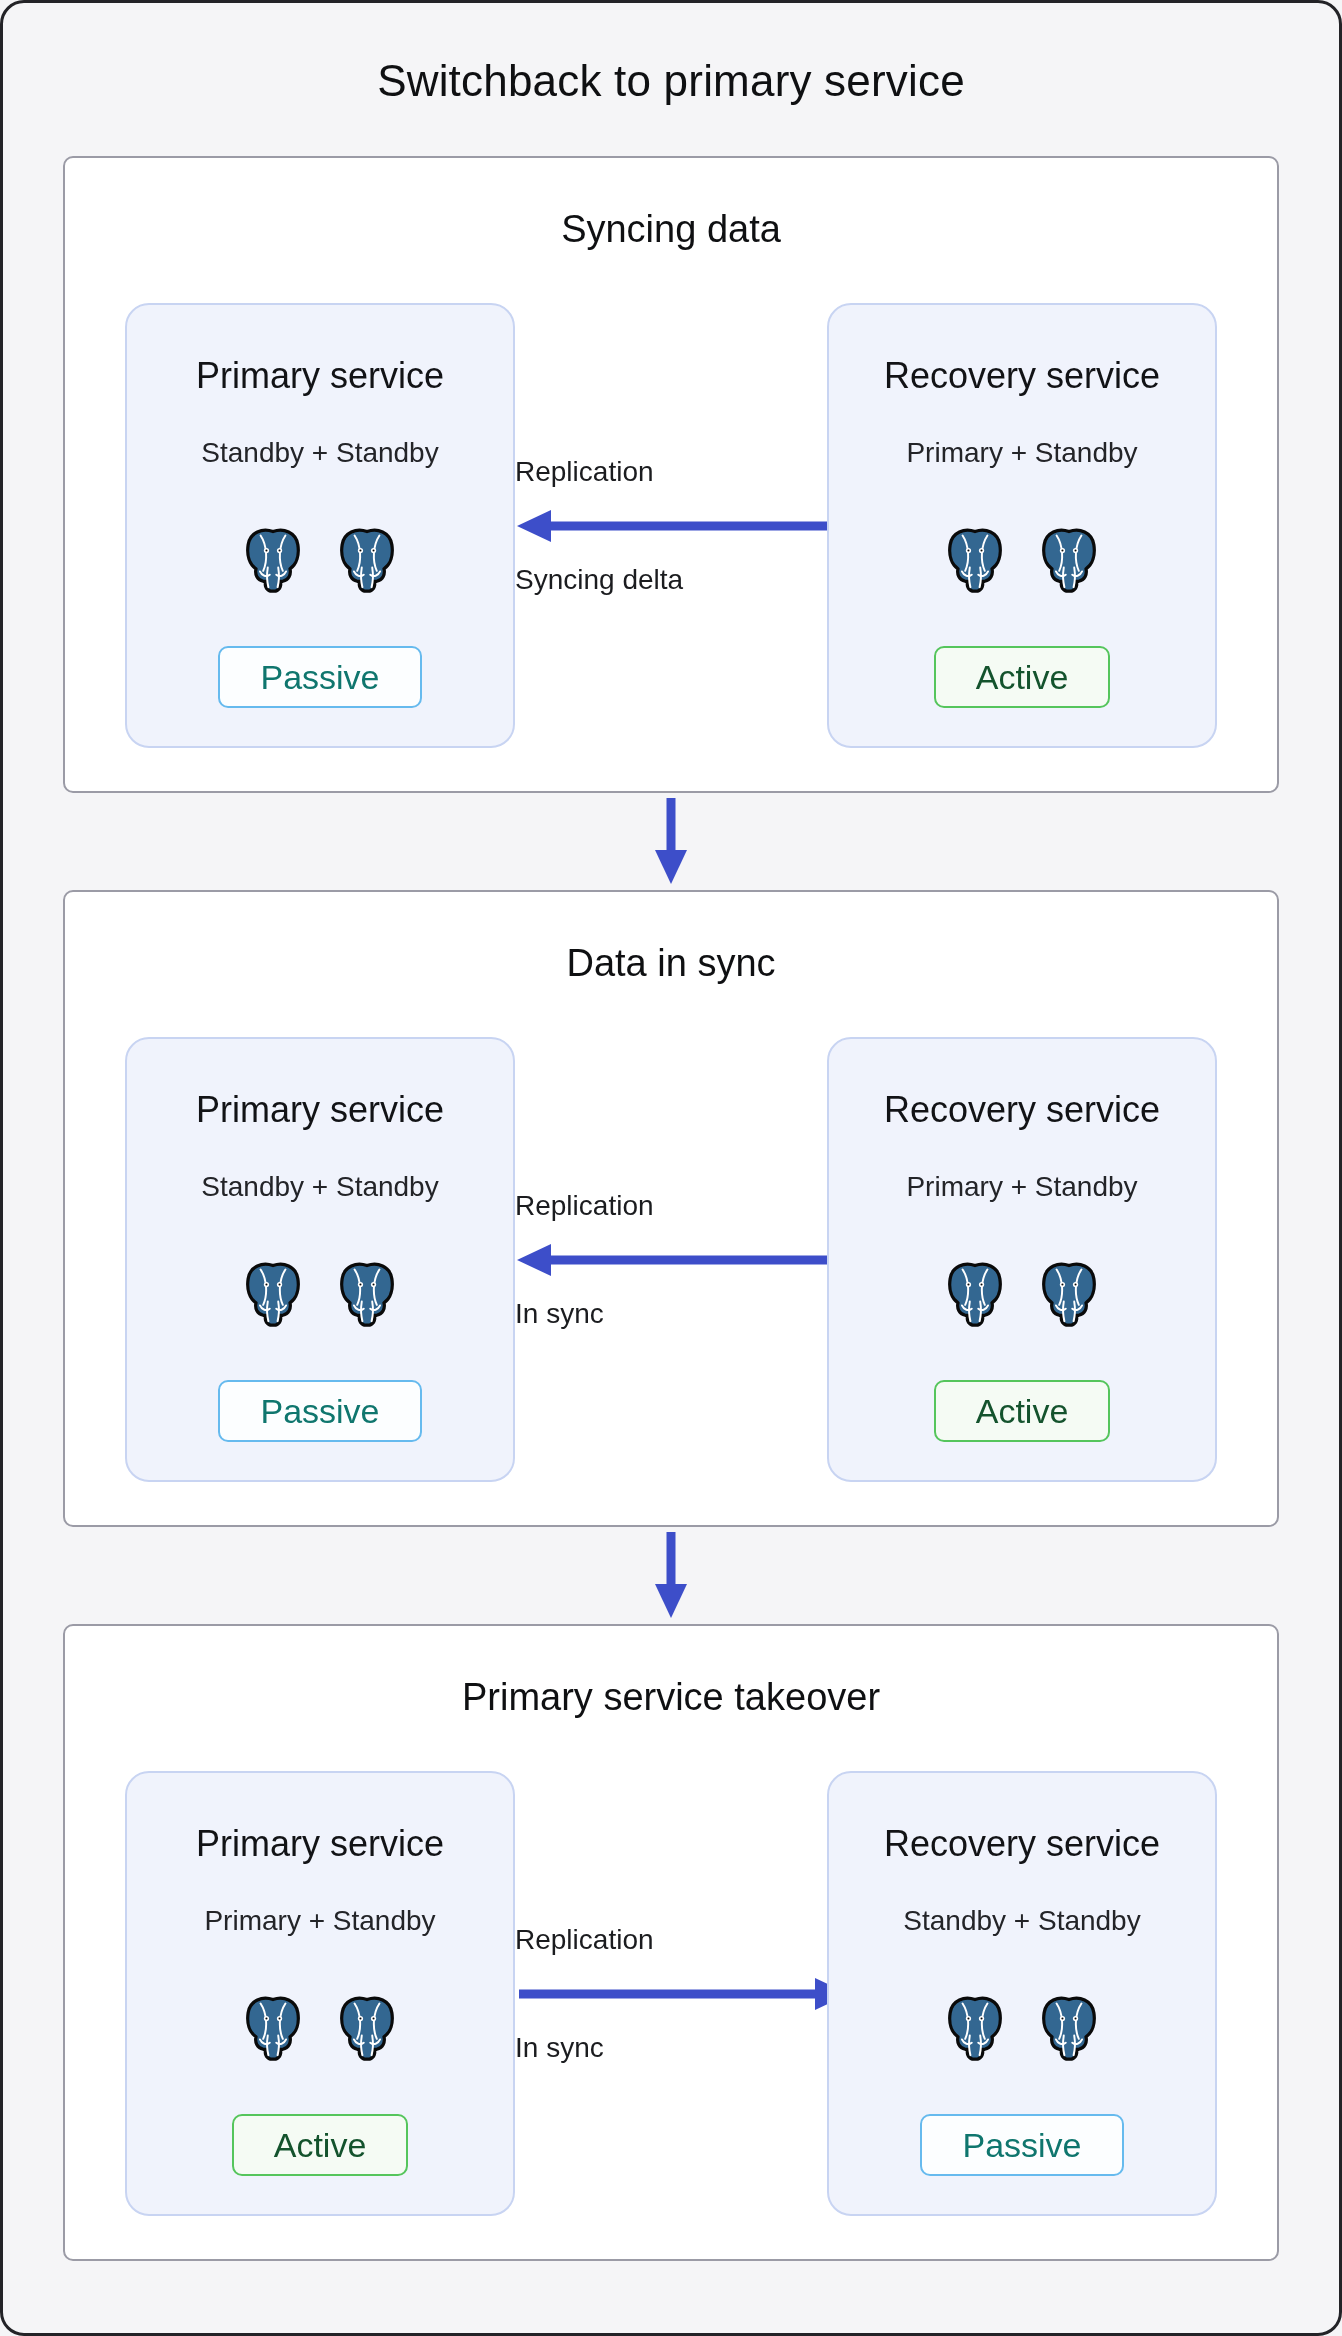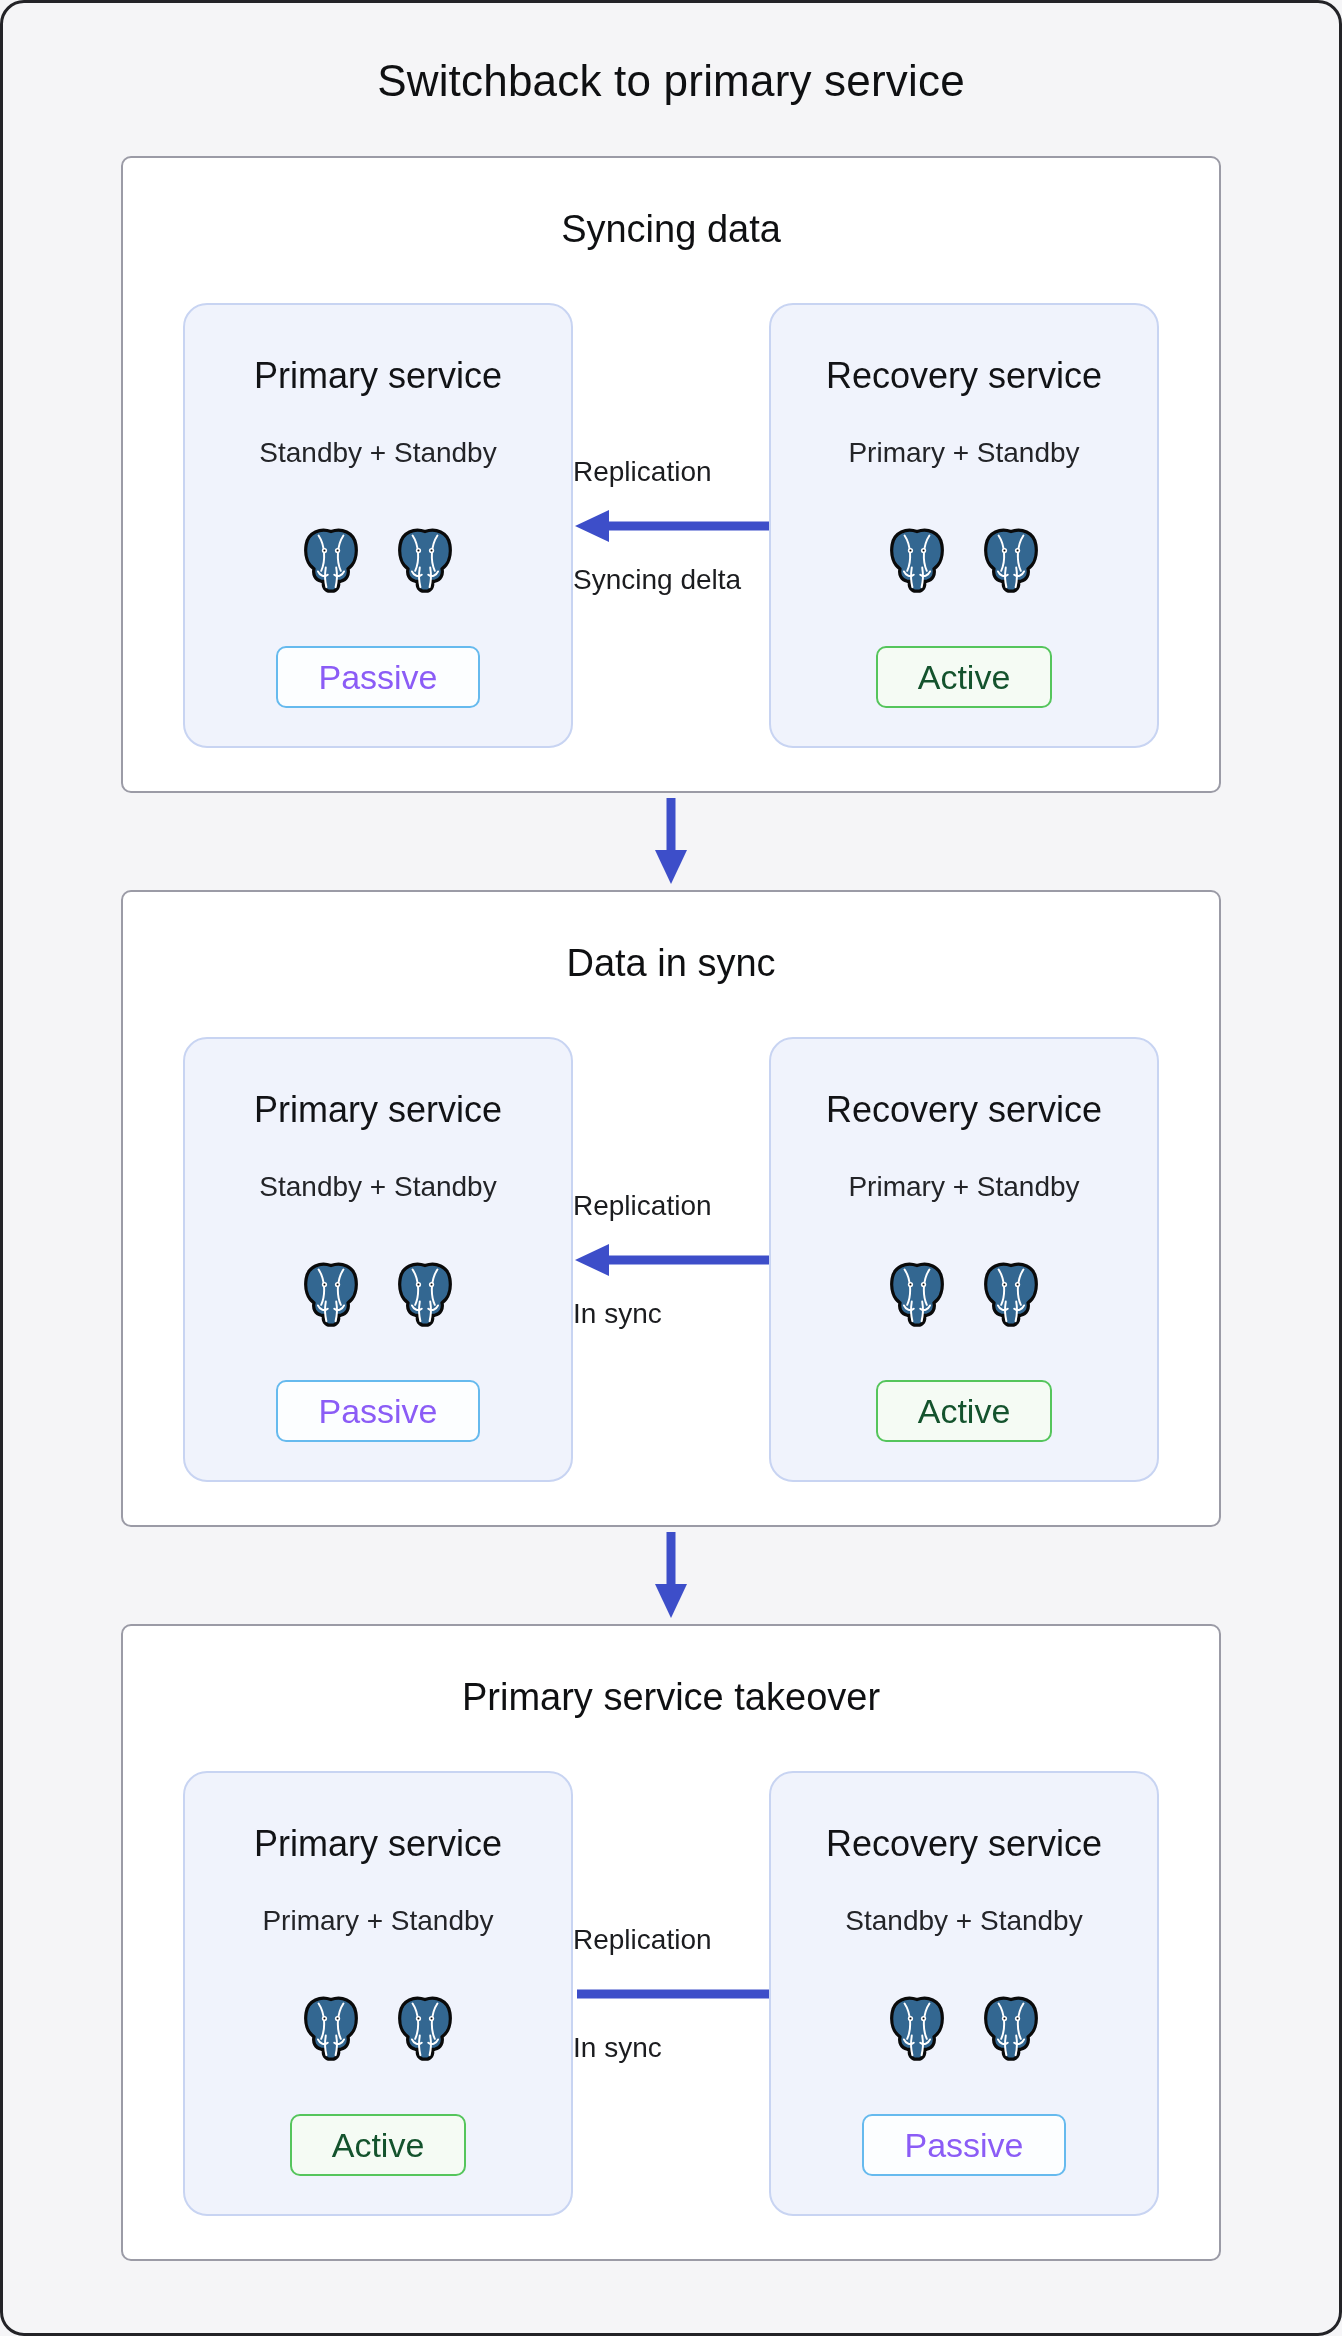--- a/index.html
+++ b/index.html
@@ -19,21 +19,21 @@
     z-index:50;
   }
   .page-title{
     text-align:center;
     padding-top:56px;
     font-size:44px;
     letter-spacing:.2px;
     color:#0f1012;
   }
   .stage{
-    width:1100px;
+    width:1216px;
     margin:0 auto;
     height:637px;
     background:#ffffff;
     border:2px solid #9b9ba6;
     border-radius:10px;
     box-sizing:border-box;
   }
   .stage-first{margin-top:50px;}
   .stage-title{
     text-align:center;
@@ -62,21 +62,21 @@
   .elephant-row svg{width:66px;height:68px;display:block;}
   .badge{
     margin-top:auto;margin-bottom:38px;
     height:62px;box-sizing:border-box;
     display:flex;align-items:center;justify-content:center;
     padding:0 40px;
     border-radius:10px;
     font-size:34px;
     background:#fcfeff;
   }
-  .badge.passive{color:#8b5cf6;border:2px solid #66baee;background:#fcfeff;text-align:right;}
+  .badge.passive{color:#0f766e;border:2px solid #66baee;background:#fcfeff;text-align:right;}
   .badge.active{color:#14532d;border:2px solid #55c55c;background:#f5fbf4;}
   .arrow-col{
     flex:1;
     display:flex;flex-direction:column;
     align-items:flex-start;justify-content:center;
     gap:20px;
     min-width:0;
   }
   .arrow-label{font-size:28px;color:#1b1c1f;}
   .arrow-col svg{display:block;width:336px;height:36px;}

